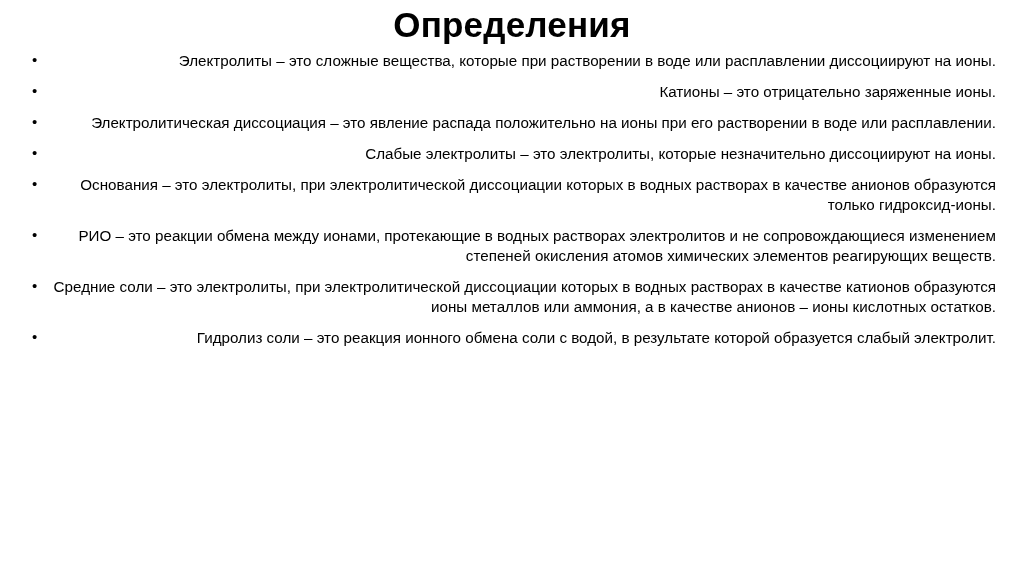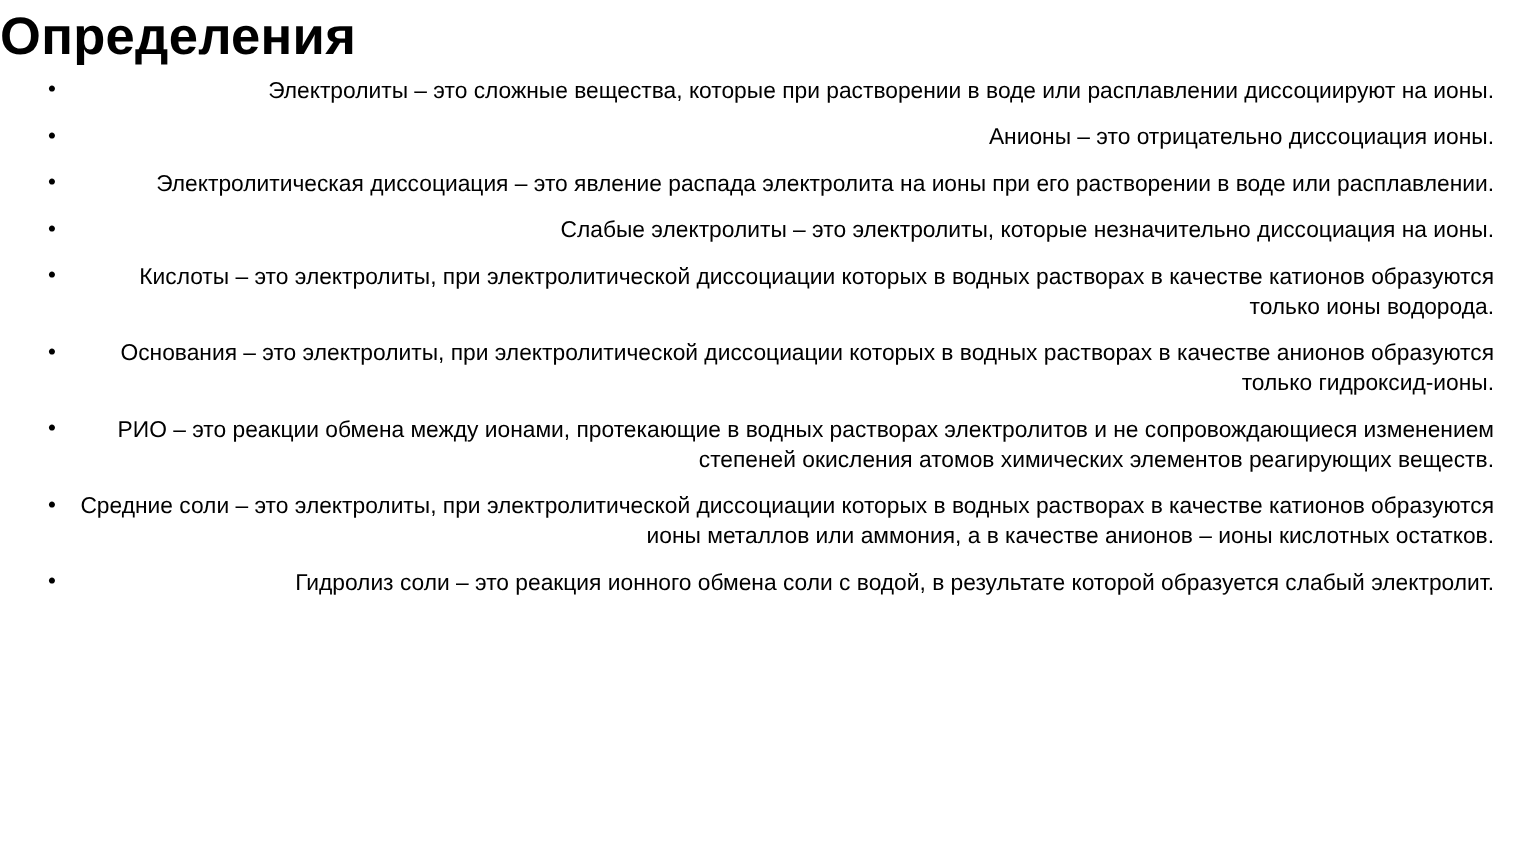--- a/index.html
+++ b/index.html
@@ -15,21 +15,21 @@
     overflow: hidden;
   }
   .slide {
     width: 1024px;
     height: 574px;
     position: relative;
     box-sizing: border-box;
     padding: 0;
   }
   .slide-title {
-    text-align: left;
+    text-align: center;
     font-size: 35px;
     font-weight: 700;
     line-height: 1.1;
     margin: 6px 0 6px 0;
     letter-spacing: 0.2px;
   }
   .bullet-list {
     list-style: none;
     margin: 0;
     padding: 0 28px 0 26px;
@@ -55,22 +55,21 @@
   }
 </style>
 </head>
 <body>
 
 <div class="slide">
   <h1 class="slide-title">Определения</h1>
 
   <ul class="bullet-list">
     <li class="bullet-item">Электролиты – это сложные вещества, которые при растворении в воде или расплавлении диссоциируют на ионы.</li>
-    <li class="bullet-item">Анионы – это отрицательно диссоциация ионы.</li>
-    <li class="bullet-item">Электролитическая диссоциация – это явление распада электролита на ионы при его растворении в воде или расплавлении.</li>
-    <li class="bullet-item"> Слабые электролиты – это электролиты, которые незначительно диссоциация на ионы.</li>
-    <li class="bullet-item">Кислоты – это электролиты, при электролитической диссоциации которых в водных растворах в качестве катионов образуются только ионы водорода.</li>
+    <li class="bullet-item">Катионы – это отрицательно заряженные ионы.</li>
+    <li class="bullet-item">Электролитическая диссоциация – это явление распада положительно на ионы при его растворении в воде или расплавлении.</li>
+    <li class="bullet-item"> Слабые электролиты – это электролиты, которые незначительно диссоциируют на ионы.</li>
     <li class="bullet-item">Основания  – это электролиты, при электролитической диссоциации которых в водных растворах в качестве анионов образуются только гидроксид-ионы.</li>
     <li class="bullet-item">РИО  – это реакции обмена между ионами, протекающие в водных растворах электролитов и не сопровождающиеся изменением степеней окисления атомов химических элементов реагирующих веществ.</li>
     <li class="bullet-item">Средние соли  – это электролиты, при электролитической диссоциации которых в водных растворах в качестве катионов образуются ионы металлов или аммония, а в качестве анионов – ионы кислотных остатков.</li>
     <li class="bullet-item">Гидролиз соли  – это реакция ионного обмена соли с водой, в результате которой образуется слабый электролит.</li>
   </ul>
 </div>
 
 </body></html>

